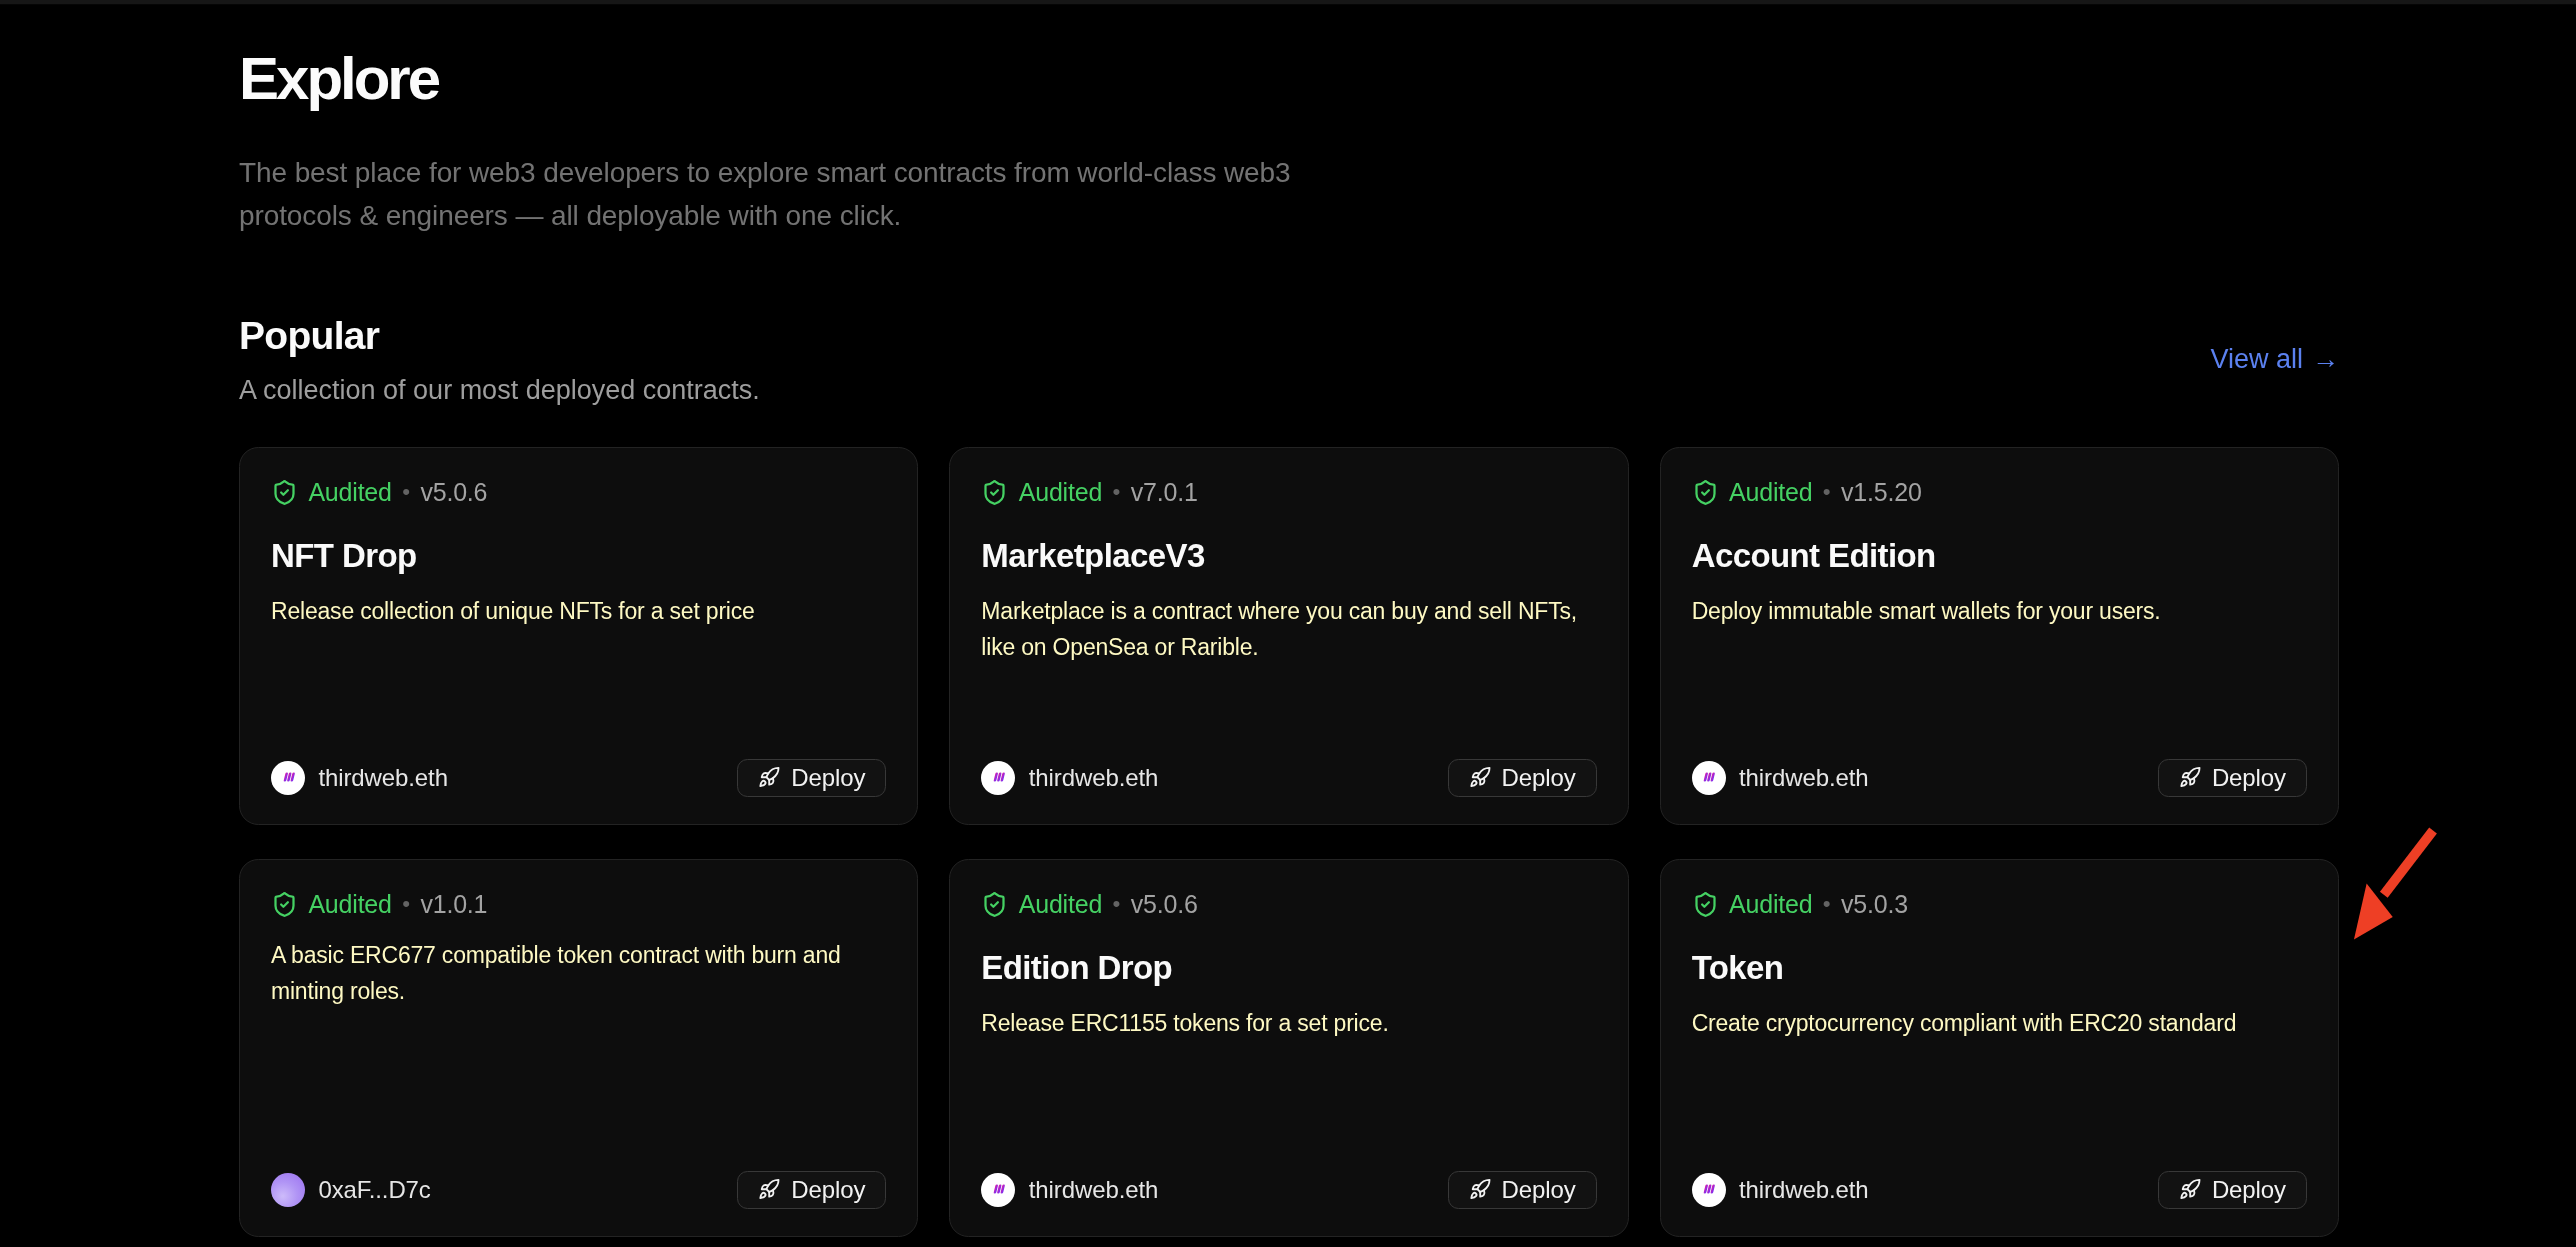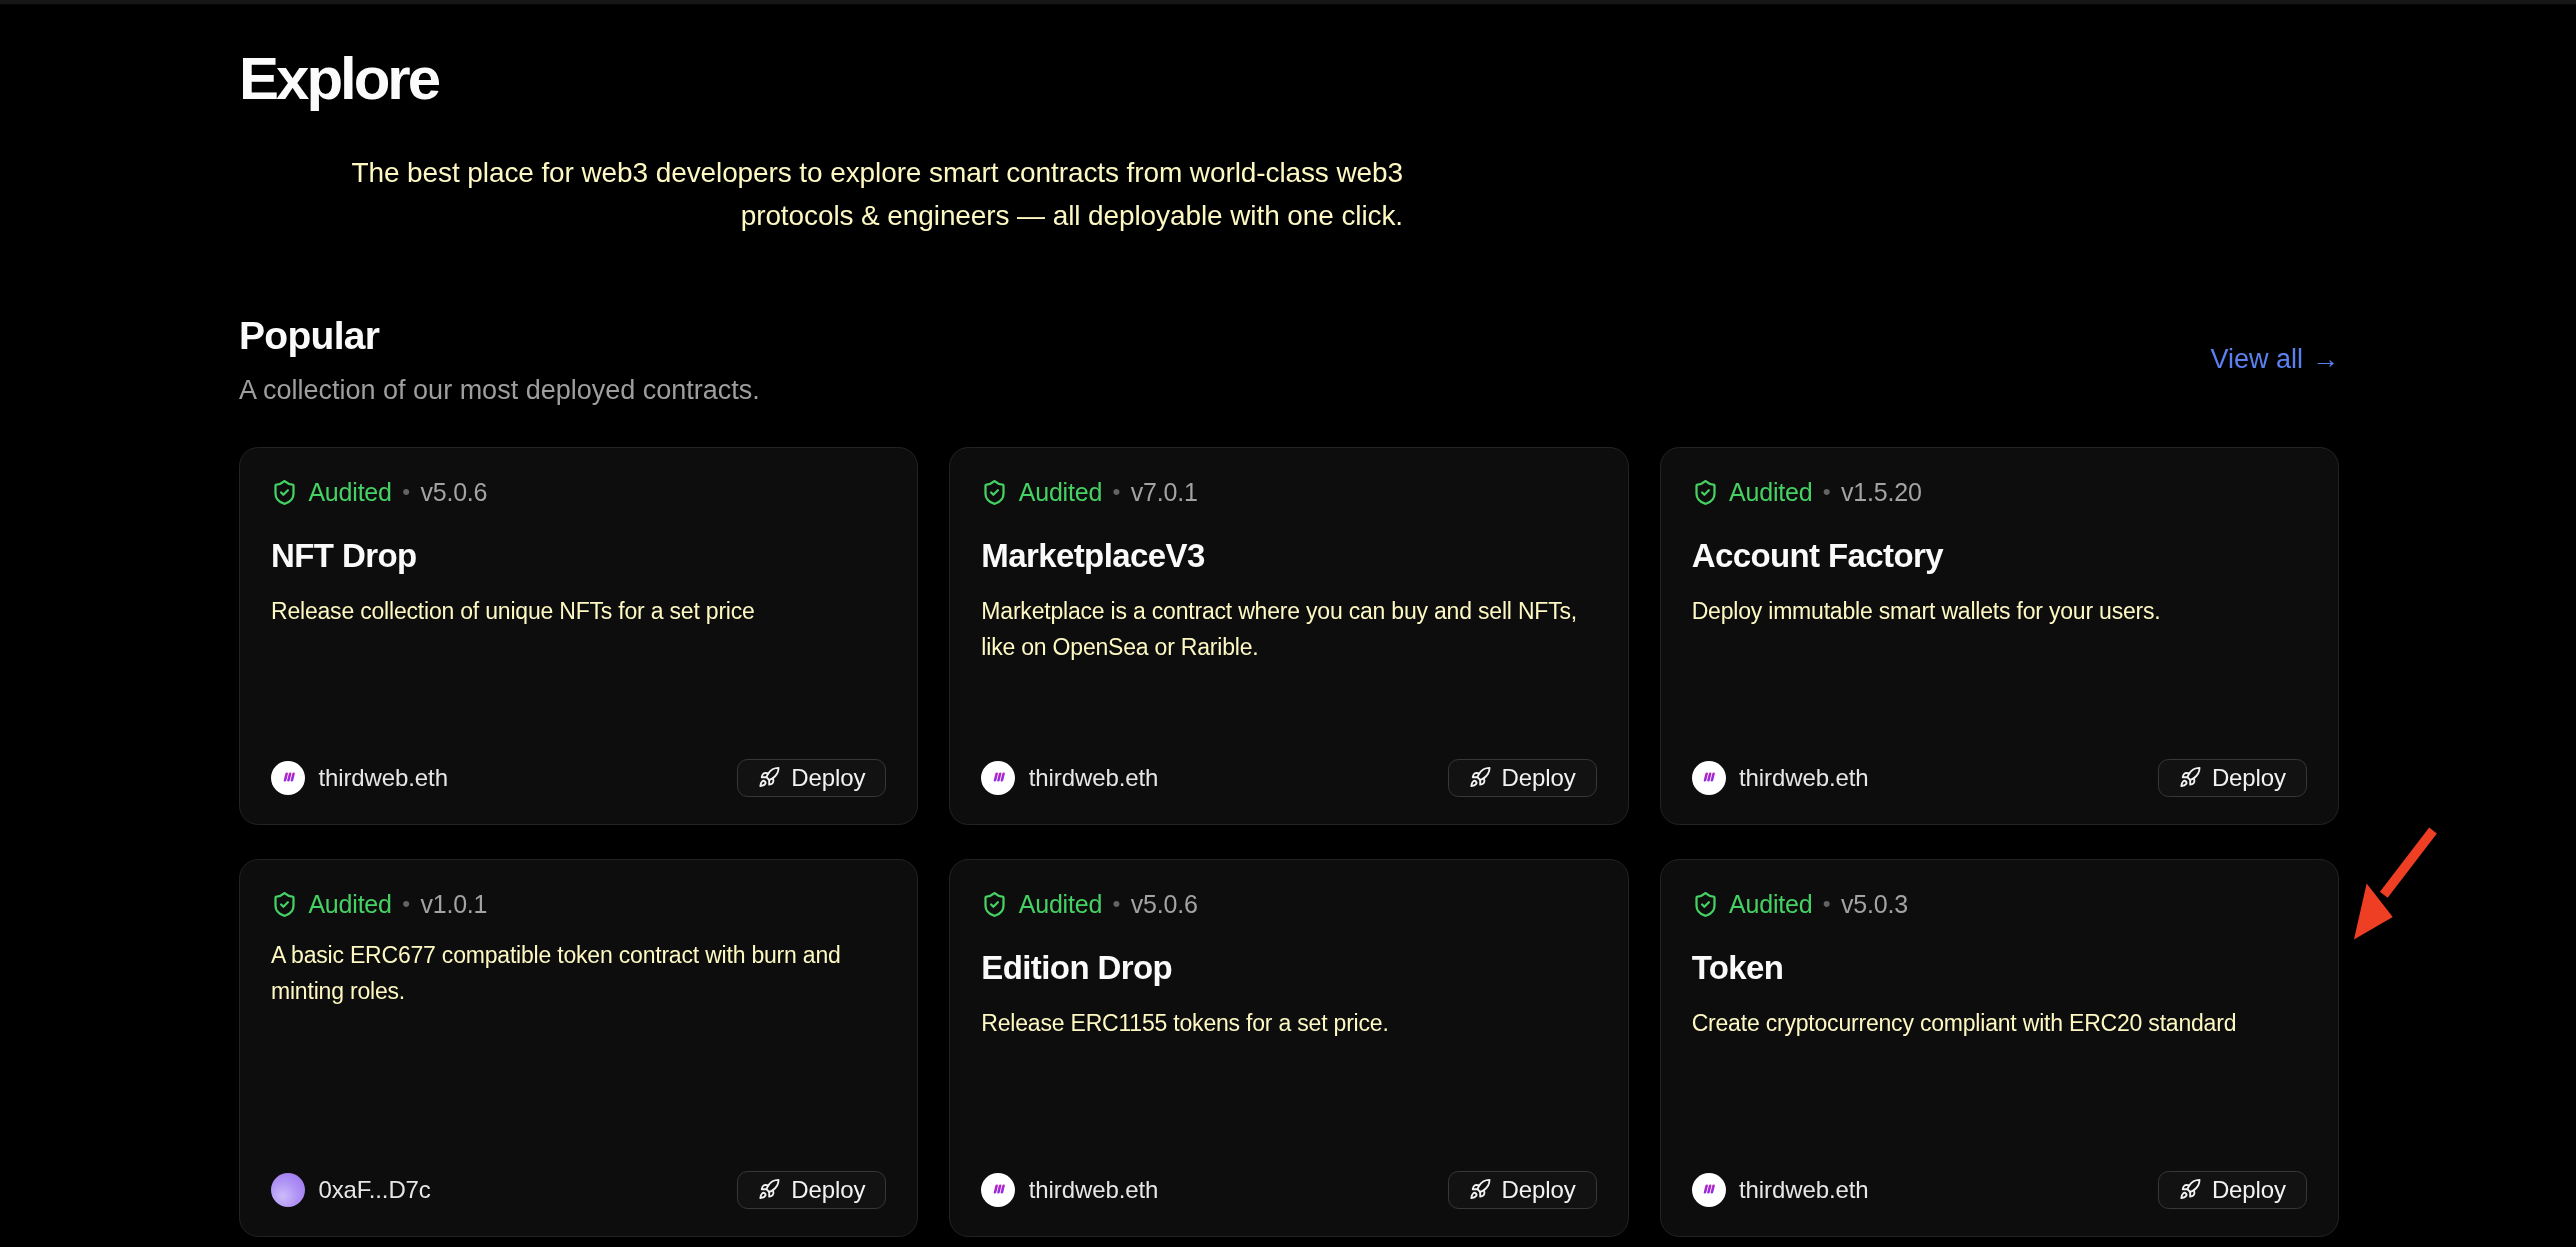--- a/index.html
+++ b/index.html
@@ -25,23 +25,22 @@
     font-size: 60px;
     font-weight: bold;
     letter-spacing: -3px;
     color: #fbfbfb;
   }
   .page-subtitle {
     margin-top: 39px;
     max-width: 1164px;
     font-size: 28px;
     line-height: 1.52;
-    color: #fef9c3;
+    color: #737373;
     letter-spacing: -0.1px;
-    text-align: right;
   }
   .section-head {
     margin-top: 77px;
     display: flex;
     justify-content: space-between;
     align-items: center;
   }
   .section-title {
     font-size: 39px;
     font-weight: bold;
@@ -275,21 +274,21 @@
         <span class="shield-icon">
           <svg width="27" height="27" viewBox="0 0 24 24" fill="none" stroke="#45d163" stroke-width="2" stroke-linecap="round" stroke-linejoin="round">
               <path d="M20 13c0 5-3.5 7.5-7.66 8.95a1 1 0 0 1-.67-.01C7.5 20.5 4 18 4 13V6a1 1 0 0 1 1-1c2 0 4.5-1.2 6.24-2.72a1 1 0 0 1 1.52 0C14.51 3.81 17 5 19 5a1 1 0 0 1 1 1z"></path>
               <path d="m9 12 2 2 4-4"></path>
             </svg>
         </span>
         <span class="audited-label">Audited</span>
         <span class="sep-dot">•</span>
         <span class="version-label">v1.5.20</span>
       </div>
-      <h3 class="card-title">Account Factory</h3>
+      <h3 class="card-title">Account Edition</h3>
       <p class="card-desc">Deploy immutable smart wallets for your users.</p>
       <div class="card-footer">
         <div class="publisher">
           <span class="avatar avatar-thirdweb">
             <svg width="22.4" height="22.4" viewBox="0 0 24 24">
                 <g transform="translate(3.4 0) skewX(-14)" fill="url(#twg)">
                   <rect x="7.6" y="7" width="2.8" height="9.6" rx="1.4"></rect>
                   <rect x="11.3" y="7" width="2.8" height="9.6" rx="1.4"></rect>
                   <rect x="15" y="7" width="2.8" height="9.6" rx="1.4"></rect>
                 </g>

